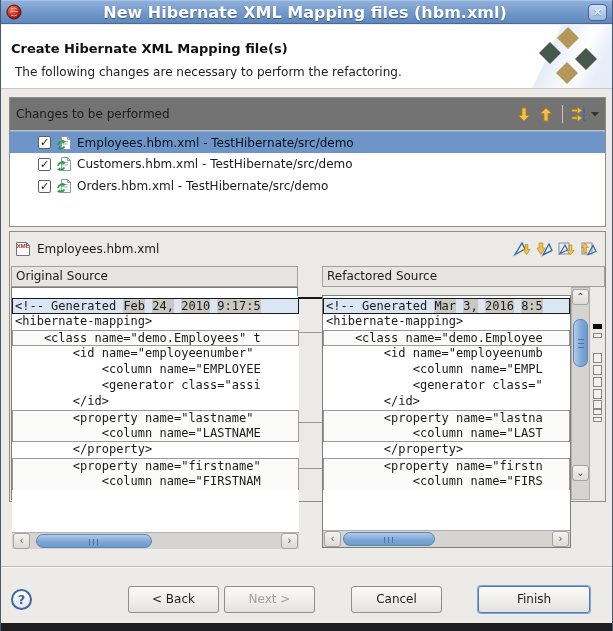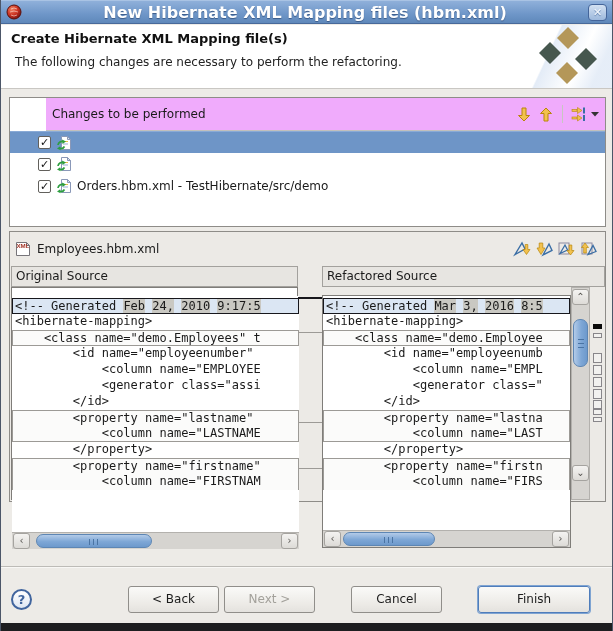--- a/index.html
+++ b/index.html
@@ -17,28 +17,28 @@
   .win-icon{width:16px;height:16px;flex:0 0 16px;}
   .close-btn{width:19px;height:17px;flex:0 0 19px;border:1px solid #44659a;border-radius:4px;
     background:linear-gradient(#d3e1f2,#9db9dc);color:#f4f8fd;font-size:11px;font-weight:bold;
     display:flex;align-items:center;justify-content:center;line-height:1;cursor:default;
     text-shadow:0 1px 1px #5a7cab;}
   
   .header{position:absolute;top:25px;left:0;right:0;height:64px;background:#fff;
     border-bottom:1px solid #c9c7c3;overflow:hidden;}
   .header .swoosh{position:absolute;right:0;top:0;width:150px;height:64px;
     background:linear-gradient(115deg,rgba(255,255,255,0) 55%,rgba(205,220,240,.55) 56%,rgba(255,255,255,0) 75%,rgba(205,220,240,.5) 88%);}
-  .header h1{margin:6px 0 0 10px;font-size:13px;font-weight:bold;color:#111;}
+  .header h1{margin:16px 0 0 10px;font-size:13px;font-weight:bold;color:#111;}
   .header p{margin:9px 0 0 14px;font-size:12px;color:#222;}
   .logo{position:absolute;right:10px;top:2px;}
   
   .changes{position:absolute;top:97px;left:8px;width:597px;height:130px;
     border:1px solid #8e8c88;background:#fff;}
-  .changes-head{height:33px;background:#f0abfc;border-bottom:1px solid #c2c0bc;
-    display:flex;align-items:center;padding:0 6px 0 6px;margin-left:36px;}
+  .changes-head{height:33px;background:#737373;border-bottom:1px solid #c2c0bc;
+    display:flex;align-items:center;padding:0 6px 0 6px;}
   .changes-head .lbl{flex:1;}
   .tb-btn{width:22px;height:20px;display:flex;align-items:center;justify-content:center;cursor:default;}
   .tb-sep{width:1px;height:18px;background:#c8c6c2;margin:0 5px;}
   .menu-chevron{margin-left:1px;display:flex;align-items:center;}
   .changes-list{height:95px;background:#fff;overflow:hidden;}
   .row{height:22px;display:flex;align-items:center;padding-left:28px;cursor:default;}
   .row.sel{background:#6e95c7;border-top:1px solid #89aad6;color:#04121f;}
   .cbx{width:13px;height:13px;background:#fff;border:1px solid #62605c;border-radius:2px;
     font-size:11px;line-height:11px;font-weight:bold;color:#111;text-align:center;margin-right:5px;flex:0 0 13px;}
   .row .ric{margin-right:5px;display:flex;}
@@ -179,35 +179,37 @@
               <path d="M5.5 1.5 h6 l3 3 v10 h-9 z" fill="#fff" stroke="#8a98b8"></path>
               <path d="M11.5 1.5 l3 3 h-3 z" fill="#dce4f4" stroke="#8a98b8"></path>
               <rect x="7" y="6" width="5" height="1" fill="#e8c044"></rect>
               <rect x="7" y="8.5" width="5" height="1" fill="#9cb0d8"></rect>
               <path d="M2 10 a4.2 4.2 0 0 1 5.5-3.4" fill="none" stroke="#2e9e40" stroke-width="1.7"></path>
               <polygon points="6,4.5 10,6.6 6.5,9" fill="#2e9e40"></polygon>
               <path d="M8.5 11.5 a4.2 4.2 0 0 1-5.3 1.6" fill="none" stroke="#2e9e40" stroke-width="1.7"></path>
               <polygon points="4.6,15.2 1,13.6 4.2,11.2" fill="#2e9e40"></polygon>
             </svg>
           </span>
+          <span>Employees.hbm.xml - TestHibernate/src/demo</span>
         </div>
         <div class="row">
           <span class="cbx">✓</span>
           <span class="ric">
             <svg width="16" height="16" viewBox="0 0 16 16">
               <path d="M5.5 1.5 h6 l3 3 v10 h-9 z" fill="#fff" stroke="#8a98b8"></path>
               <path d="M11.5 1.5 l3 3 h-3 z" fill="#dce4f4" stroke="#8a98b8"></path>
               <rect x="7" y="6" width="5" height="1" fill="#e8c044"></rect>
               <rect x="7" y="8.5" width="5" height="1" fill="#9cb0d8"></rect>
               <path d="M2 10 a4.2 4.2 0 0 1 5.5-3.4" fill="none" stroke="#2e9e40" stroke-width="1.7"></path>
               <polygon points="6,4.5 10,6.6 6.5,9" fill="#2e9e40"></polygon>
               <path d="M8.5 11.5 a4.2 4.2 0 0 1-5.3 1.6" fill="none" stroke="#2e9e40" stroke-width="1.7"></path>
               <polygon points="4.6,15.2 1,13.6 4.2,11.2" fill="#2e9e40"></polygon>
             </svg>
           </span>
+          <span>Customers.hbm.xml - TestHibernate/src/demo</span>
         </div>
         <div class="row">
           <span class="cbx">✓</span>
           <span class="ric">
             <svg width="16" height="16" viewBox="0 0 16 16">
               <path d="M5.5 1.5 h6 l3 3 v10 h-9 z" fill="#fff" stroke="#8a98b8"></path>
               <path d="M11.5 1.5 l3 3 h-3 z" fill="#dce4f4" stroke="#8a98b8"></path>
               <rect x="7" y="6" width="5" height="1" fill="#e8c044"></rect>
               <rect x="7" y="8.5" width="5" height="1" fill="#9cb0d8"></rect>
               <path d="M2 10 a4.2 4.2 0 0 1 5.5-3.4" fill="none" stroke="#2e9e40" stroke-width="1.7"></path>

